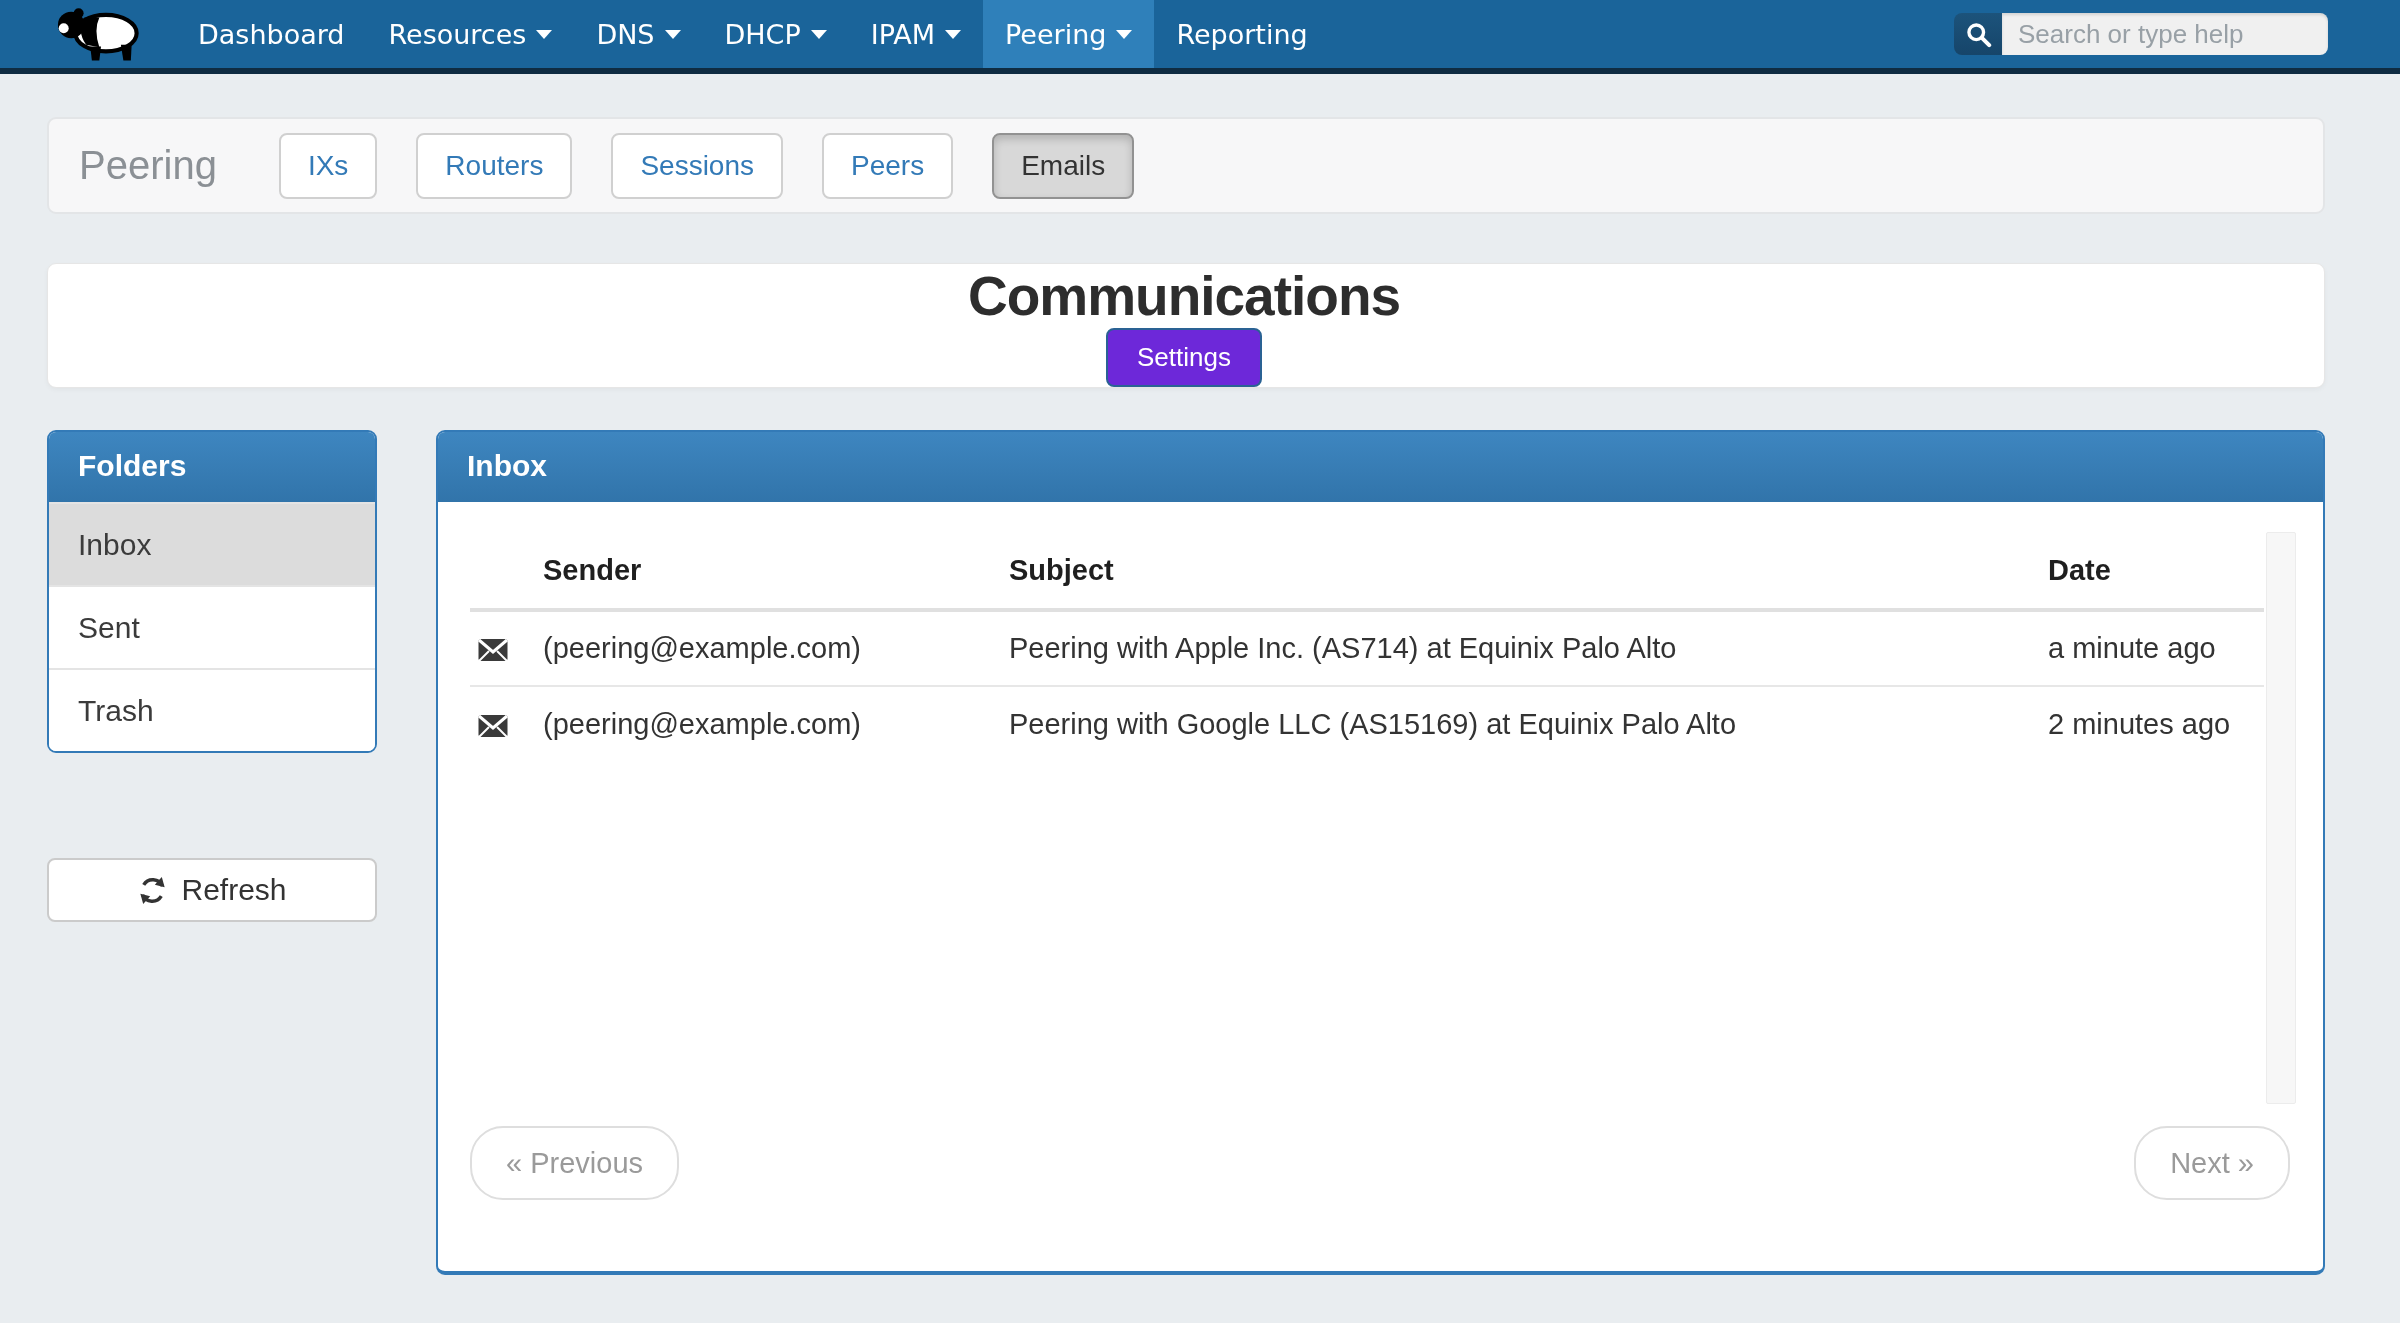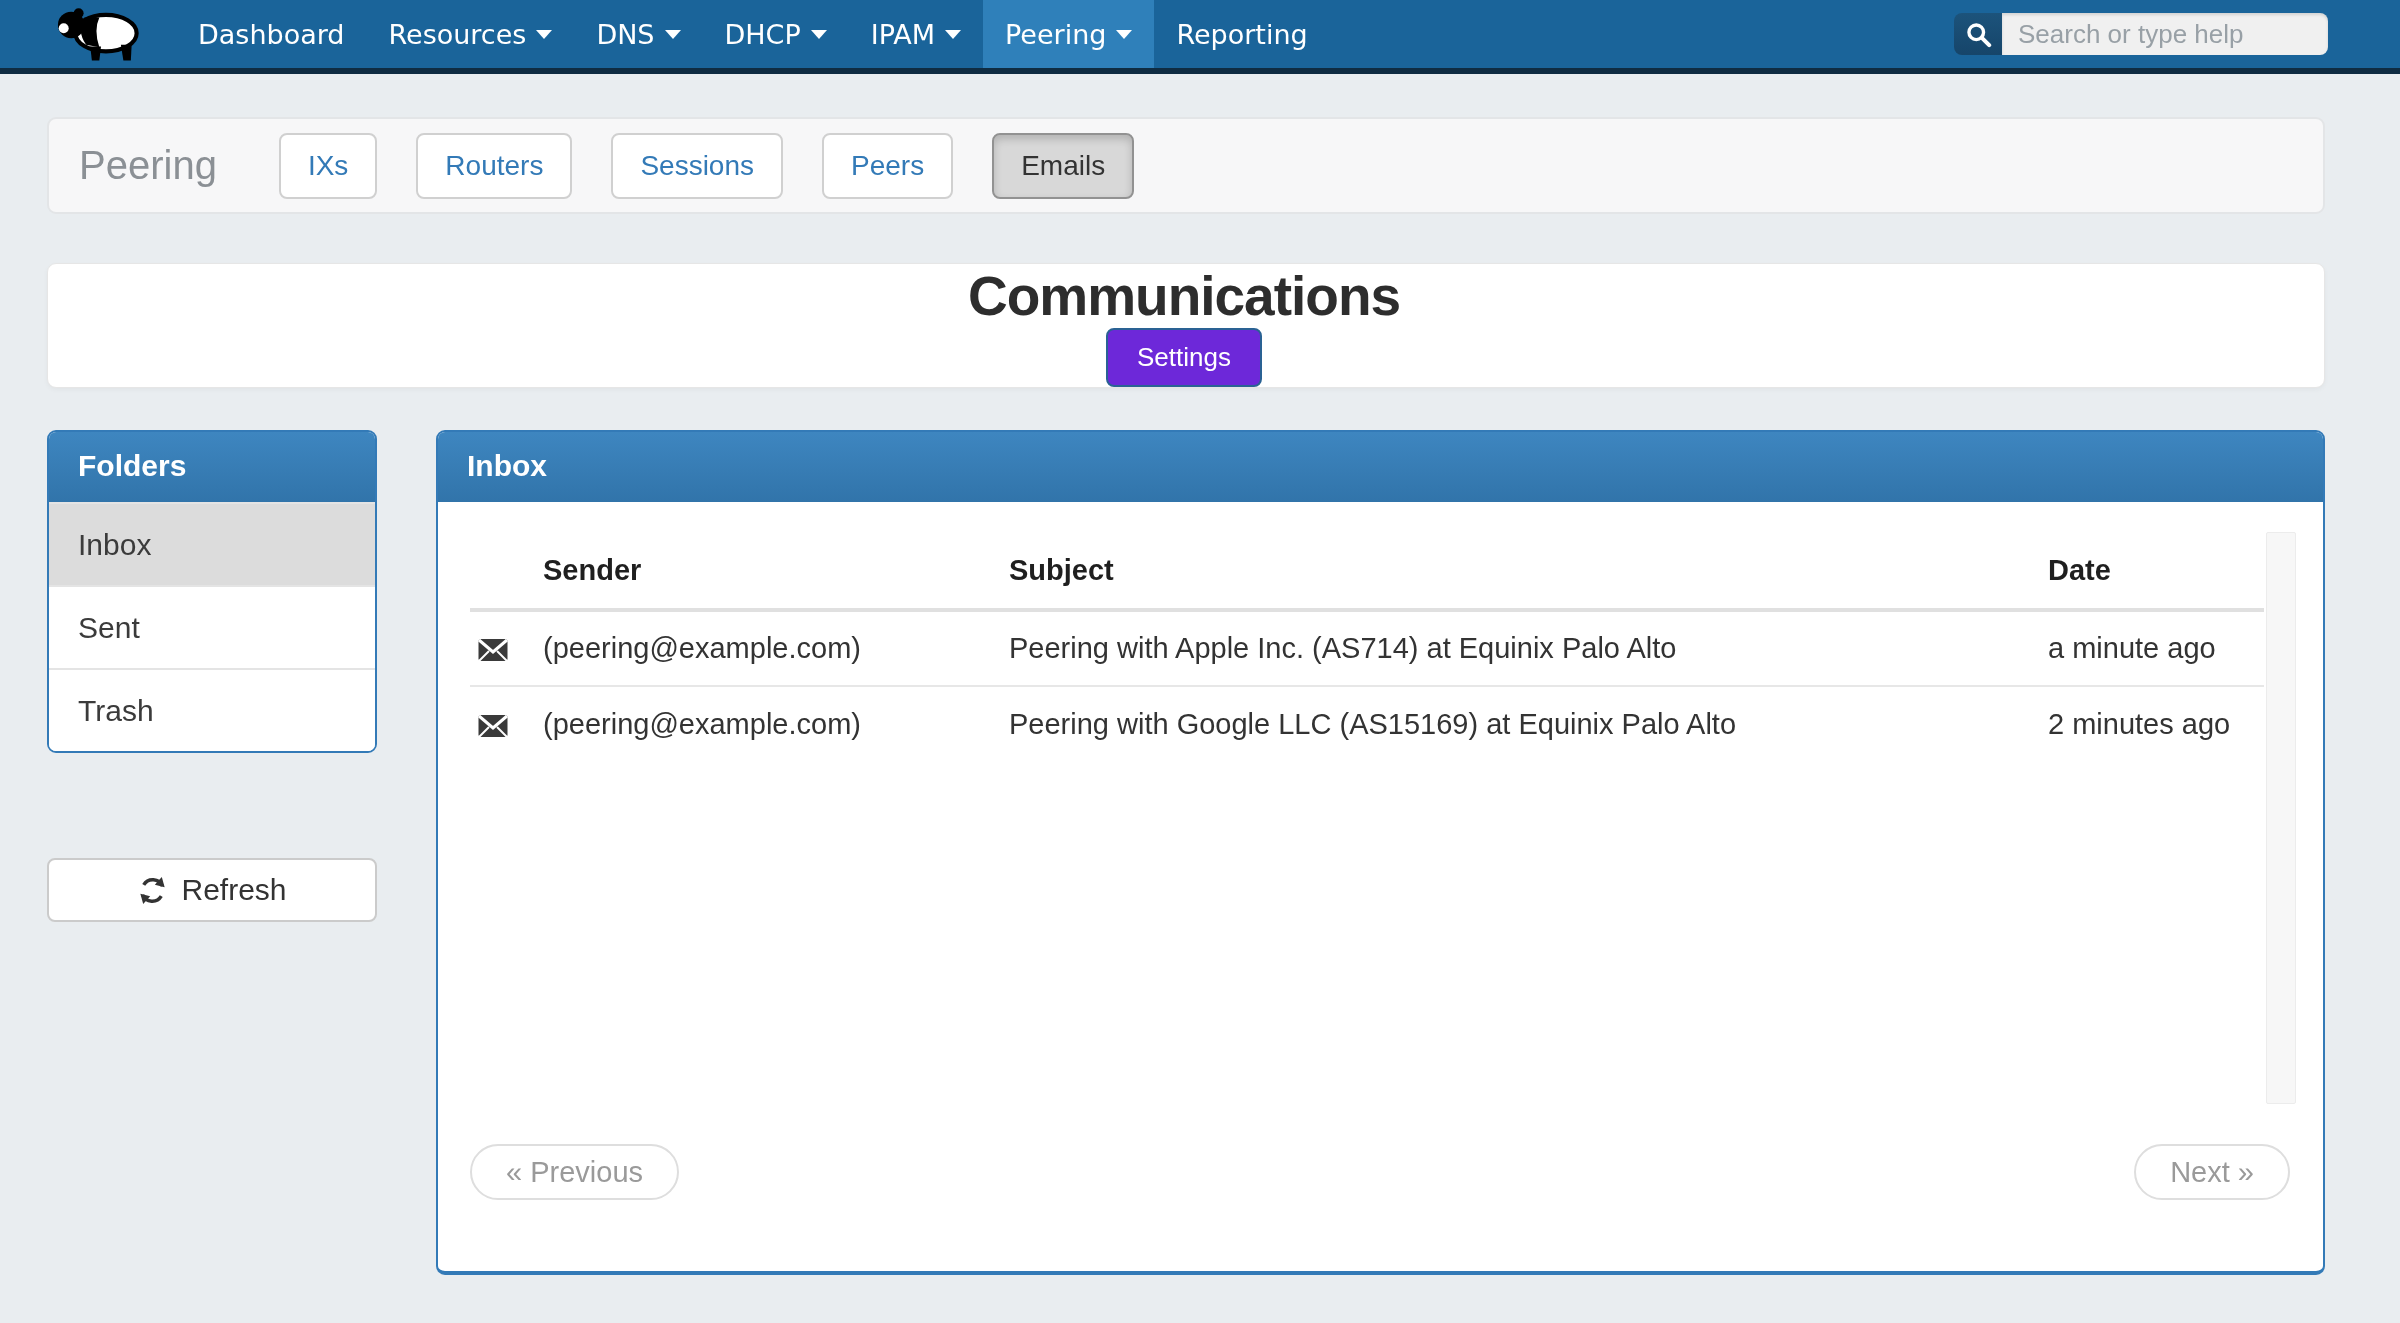--- a/index.html
+++ b/index.html
@@ -132,21 +132,21 @@
   }
   table.mail tr.r2 td { border-top:2px solid #e7e7e7; }
   .env { vertical-align:middle; }
 
   .scrollbar {
     position:absolute; right:27px; top:30px; width:30px; height:572px;
     background:#f7f7f7; border:1px solid #ececec; border-radius:2px;
   }
 
   .pager-btn {
-    position:absolute; bottom:70px; height:56px;
+    position:absolute; bottom:70px; height:74px;
     background:#fff; border:2px solid #dedede; border-radius:33px;
     font-size:29px; color:#9a9a9a; cursor:pointer;
     display:flex; align-items:center; padding:0 34px;
     font-family:"Liberation Sans", sans-serif;
   }
   .pager-prev { left:32px; }
   .pager-next { right:33px; }
 </style>
 </head>
 <body>

